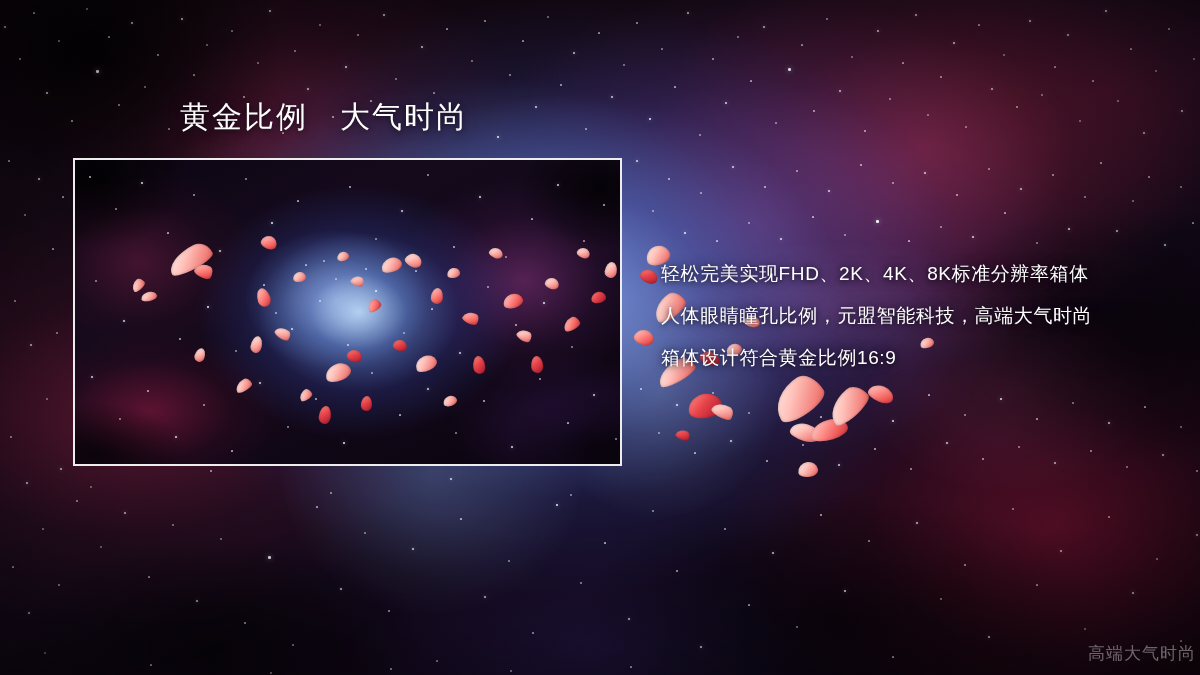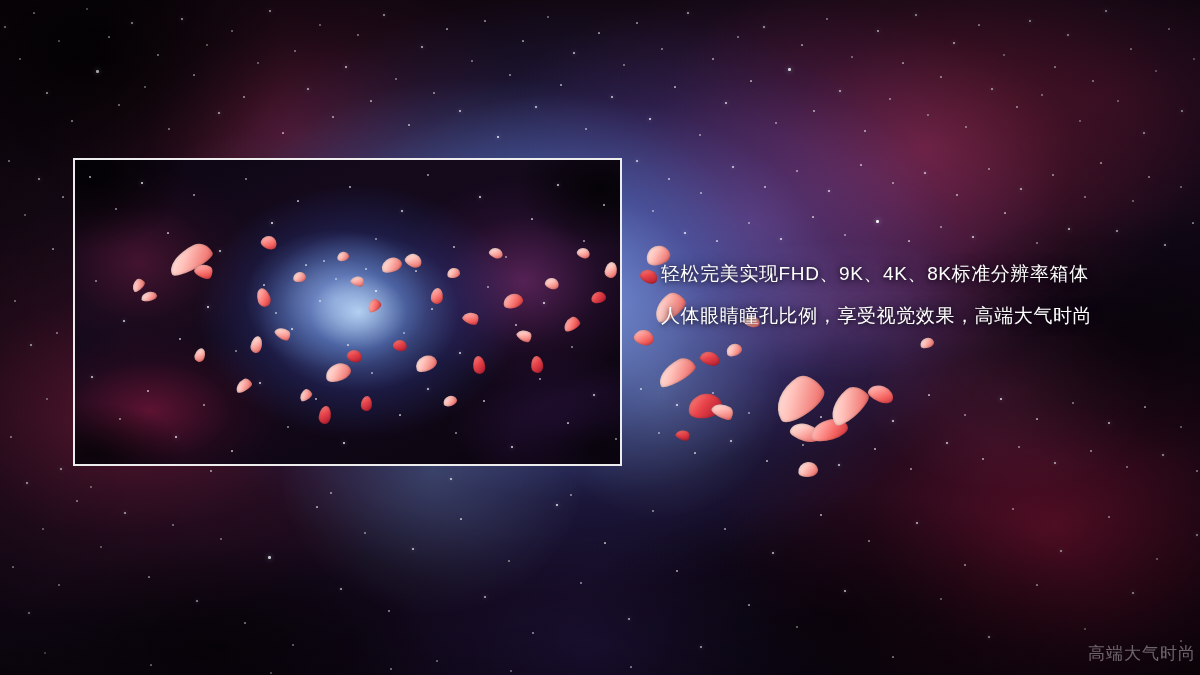--- a/index.html
+++ b/index.html
@@ -516,20 +516,22 @@
         <span class="petal pale" style="left:502px;top:88px;width:13px;height:10px;transform:rotate(22deg)"></span>
         <span class="petal deep" style="left:516px;top:132px;width:15px;height:11px;transform:rotate(-14deg)"></span>
         <span class="petal pale" style="left:530px;top:102px;width:12px;height:16px;transform:rotate(10deg)"></span>
         <span class="petal pale curl" style="left:224px;top:230px;width:13px;height:10px;transform:rotate(-30deg)"></span>
         <span class="petal deep" style="left:286px;top:236px;width:11px;height:15px;transform:rotate(4deg)"></span>
         <span class="petal pale" style="left:368px;top:236px;width:14px;height:10px;transform:rotate(-20deg)"></span>
         <span class="petal pale" style="left:120px;top:188px;width:10px;height:14px;transform:rotate(18deg)"></span>
       </div>
   </div>
 
+  <div id="title">黄金比例　大气时尚</div>
 
   <div id="body-text">
-    <div>轻松完美实现FHD、9K、4K、8K标准分辨率箱体</div>
-    <div>人体眼睛瞳孔比例，享受视觉效果，高端大气时尚</div>
+    <div>轻松完美实现FHD、2K、4K、8K标准分辨率箱体</div>
+    <div>人体眼睛瞳孔比例，元盟智能科技，高端大气时尚</div>
+    <div>箱体设计符合黄金比例16:9</div>
   </div>
 
   <div id="watermark">高端大气时尚</div>
 </div>
 
 </body></html>

